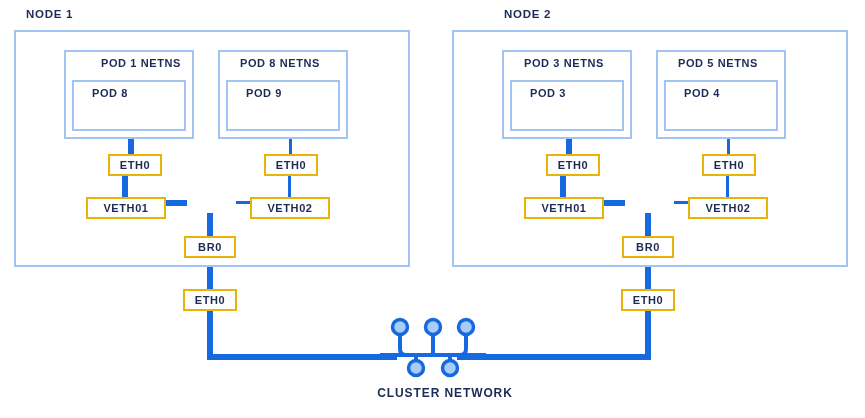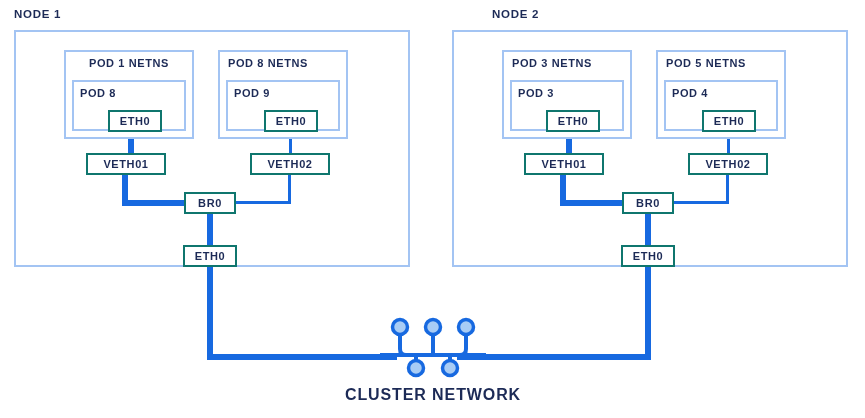--- a/index.html
+++ b/index.html
@@ -44,31 +44,32 @@
     box-sizing: border-box;
   }
   .pod-box {
     position: absolute;
     border: 2px solid #a3c4f3;
     background: #ffffff;
     box-sizing: border-box;
   }
   .iface-box {
     position: absolute;
-    border: 2px solid #0f766e;
+    border: 2px solid #eab308;
     background: #ffffff;
     box-sizing: border-box;
     display: flex;
     align-items: center;
     justify-content: center;
     font-size: 11px;
     font-weight: bold;
     letter-spacing: 0.6px;
     color: #1c2a56;
     white-space: nowrap;
+    margin-top: 44px;
   }
 
   .box-label {
     position: absolute;
     font-size: 11px;
     font-weight: bold;
     letter-spacing: 0.6px;
     color: #1c2a56;
     white-space: nowrap;
   }
@@ -80,33 +81,33 @@
   }
   .wire-thick { background: #1769e0; }
   .wire-thin  { background: #1769e0; }
 
   
   .cluster-icon {
     position: absolute;
   }
   .cluster-label {
     position: absolute;
-    font-size: 16px;
+    font-size: 12px;
     font-weight: bold;
     letter-spacing: 0.9px;
     color: #1c2a56;
     white-space: nowrap;
     text-align: center;
   }
 
   
   .layer-wire   { z-index: 2; }
   .layer-box    { z-index: 3; }
   .layer-icon   { z-index: 4; }
-  .layer-text   { z-index: 5; }
+  .layer-text   { z-index: 5; margin-left: 12px; }
 </style>
 </head>
 <body>
 
 <div id="diagram">
 
   <div class="node-title layer-text" style="left:14px; top:8px;">NODE 1</div>
 
   <div class="node-box layer-box" style="left:14px; top:30px; width:396px; height:237px;"></div>
 

